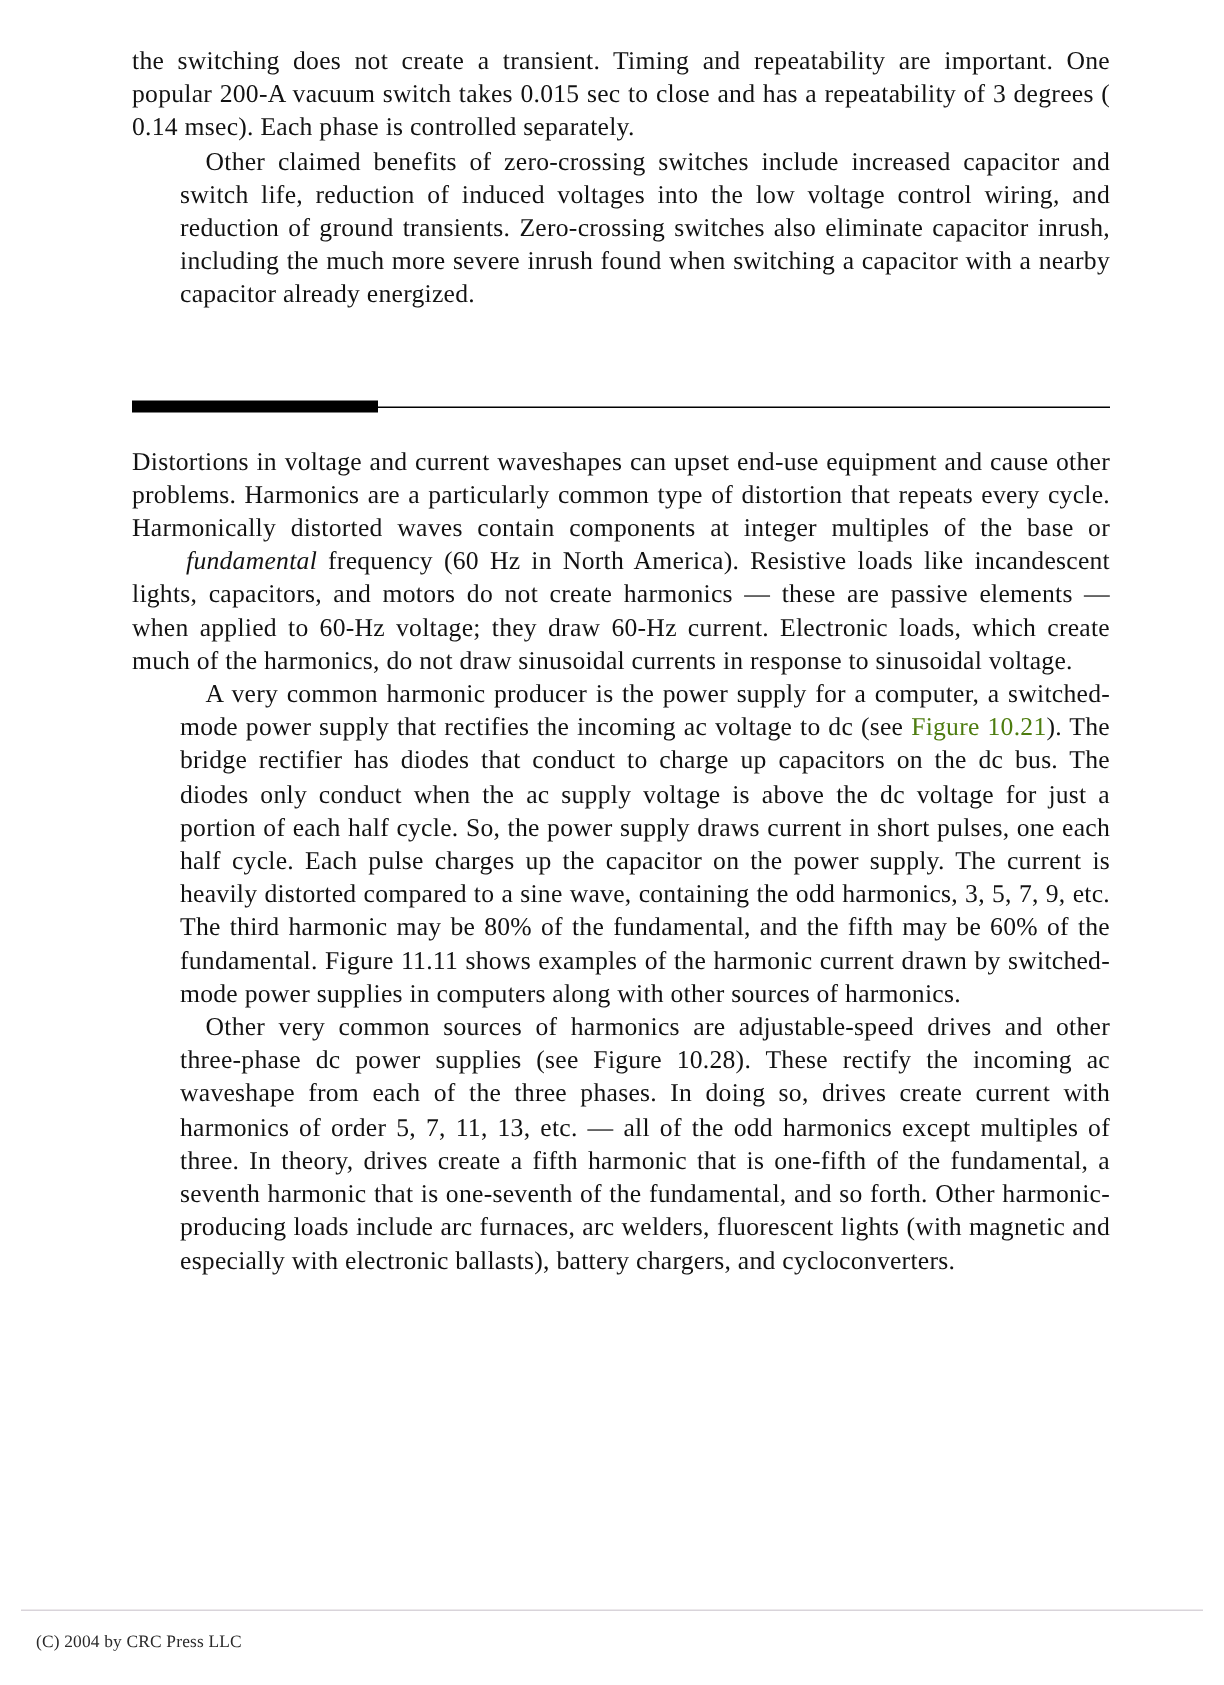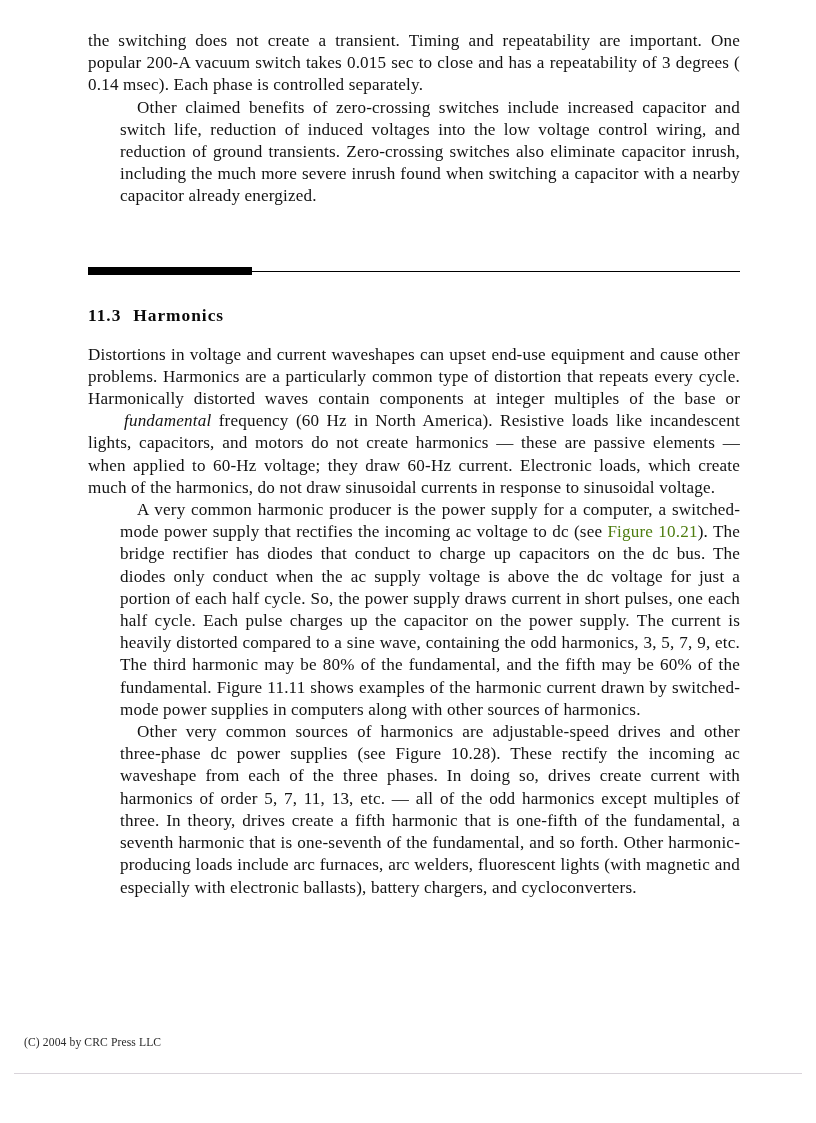--- a/index.html
+++ b/index.html
@@ -100,21 +100,21 @@
     position: absolute;
     left: 14px;
     top: 1073px;
     width: 788px;
     height: 1px;
     background: #d9d4da;
   }
   .footer-text {
     position: absolute;
     left: 24px;
-    top: 1036px;
+    top: 1088px;
     font-size: 11.6px;
     line-height: 14px;
     color: #2a2a2a;
     letter-spacing: 0.01em;
   }
 </style>
 </head>
 <body>
 
 <div class="page">
@@ -123,23 +123,20 @@
 
     <p class="body">the switching does not create a transient. Timing and repeatability are important. One popular 200-A vacuum switch takes 0.015 sec to close and has a repeatability of  3 degrees (  0.14 msec). Each phase is controlled separately.</p>
 
     <p class="body indent para-gap">Other claimed benefits of zero-crossing switches include increased capacitor and switch life, reduction of induced voltages into the low voltage control wiring, and reduction of ground transients. Zero-crossing switches also eliminate capacitor inrush, including the much more severe inrush found when switching a capacitor with a nearby capacitor already energized.</p>
 
     <div class="section-rule">
       <div class="thin"></div>
       <div class="thick"></div>
     </div>
 
-    <h2 class="section-heading">
-      <span class="num">11.3</span><span>Harmonics</span>
-    </h2>
 
     <p class="body after-heading"><span>Distortions in voltage and current waveshapes can upset end-use equipment and cause other problems. Harmonics are a particularly common type of distortion that repeats every cycle. Harmonically distorted waves contain components at integer multiples of the base or </span><i class="ital">fundamental</i><span> frequency (60 Hz in North America). Resistive loads like incandescent lights, capacitors, and motors do not create harmonics — these are passive elements — when applied to 60-Hz voltage; they draw 60-Hz current. Electronic loads, which create much of the harmonics, do not draw sinusoidal currents in response to sinusoidal voltage.</span></p>
 
     <p class="body indent"><span>A very common harmonic producer is the power supply for a computer, a switched-mode power supply that rectifies the incoming ac voltage to dc (see </span><a class="figlink" href="#">Figure 10.21</a><span>). The bridge rectifier has diodes that conduct to charge up capacitors on the dc bus. The diodes only conduct when the ac supply voltage is above the dc voltage for just a portion of each half cycle. So, the power supply draws current in short pulses, one each half cycle. Each pulse charges up the capacitor on the power supply. The current is heavily distorted compared to a sine wave, containing the odd harmonics, 3, 5, 7, 9, etc. The third harmonic may be 80% of the fundamental, and the fifth may be 60% of the fundamental. Figure 11.11 shows examples of the harmonic current drawn by switched-mode power supplies in computers along with other sources of harmonics.</span></p>
 
     <p class="body indent">Other very common sources of harmonics are adjustable-speed drives and other three-phase dc power supplies (see Figure 10.28). These rectify the incoming ac waveshape from each of the three phases. In doing so, drives create current with harmonics of order 5, 7, 11, 13, etc. — all of the odd harmonics except multiples of three. In theory, drives create a fifth harmonic that is one-fifth of the fundamental, a seventh harmonic that is one-seventh of the fundamental, and so forth. Other harmonic-producing loads include arc furnaces, arc welders, fluorescent lights (with magnetic and especially with electronic ballasts), battery chargers, and cycloconverters.</p>
 
   </div>
 
   <div class="footer-rule"></div>

